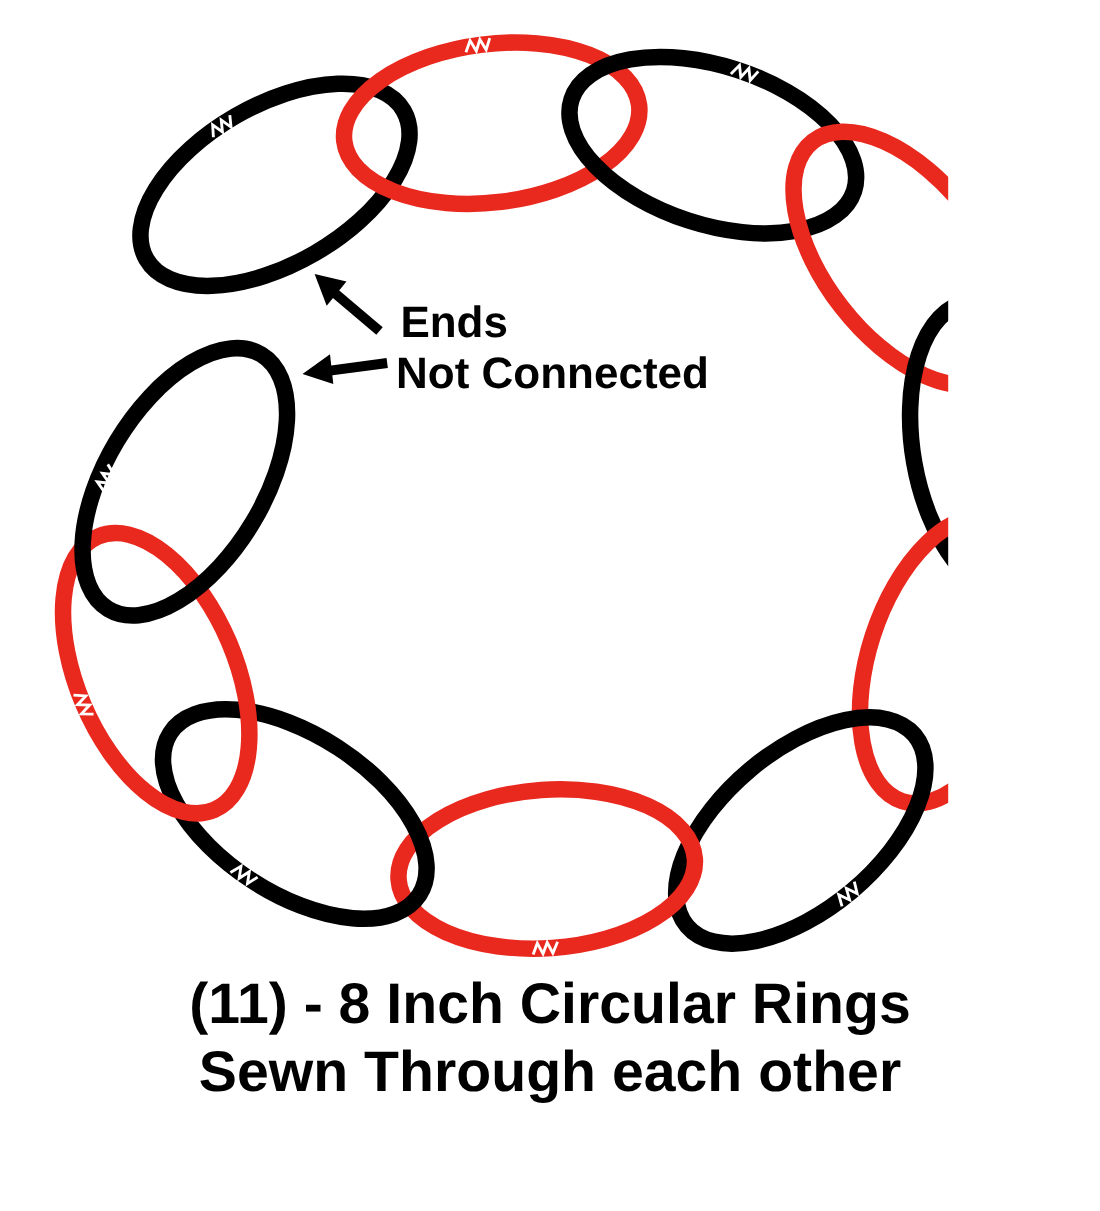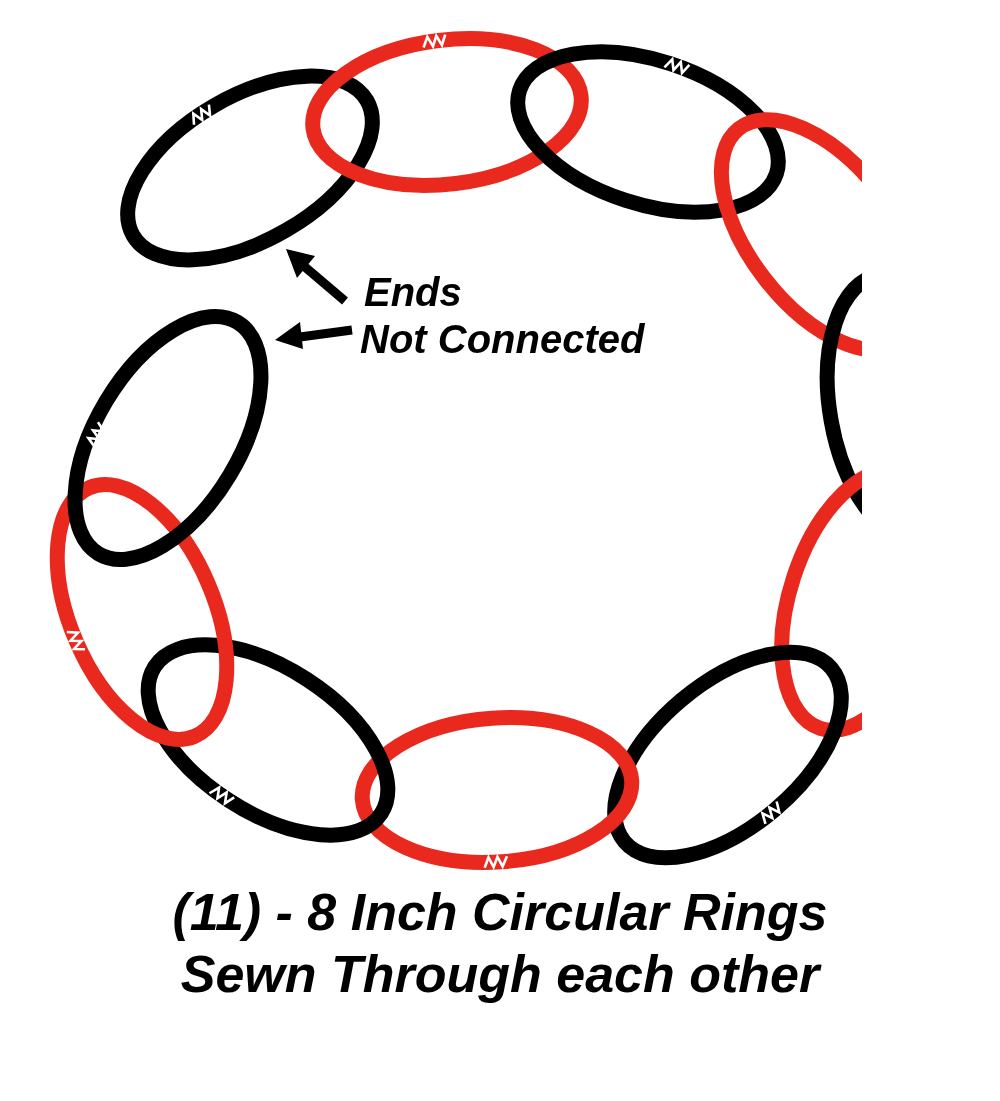--- a/index.html
+++ b/index.html
@@ -7,21 +7,20 @@
     padding: 0;
     background: #ffffff;
     font-family: "Liberation Sans", sans-serif;
   }
   .stage {
     position: relative;
     width: 862px;
     height: 1101px;
     background: #ffffff;
     overflow: hidden;
-    font-style: italic;
   }
   svg { display: block; }
   .annotation-text {
     font-family: "Liberation Sans", sans-serif;
     font-weight: bold;
     font-size: 40px;
     fill: #000000;
   }
   .caption-text {
     font-family: "Liberation Sans", sans-serif;

